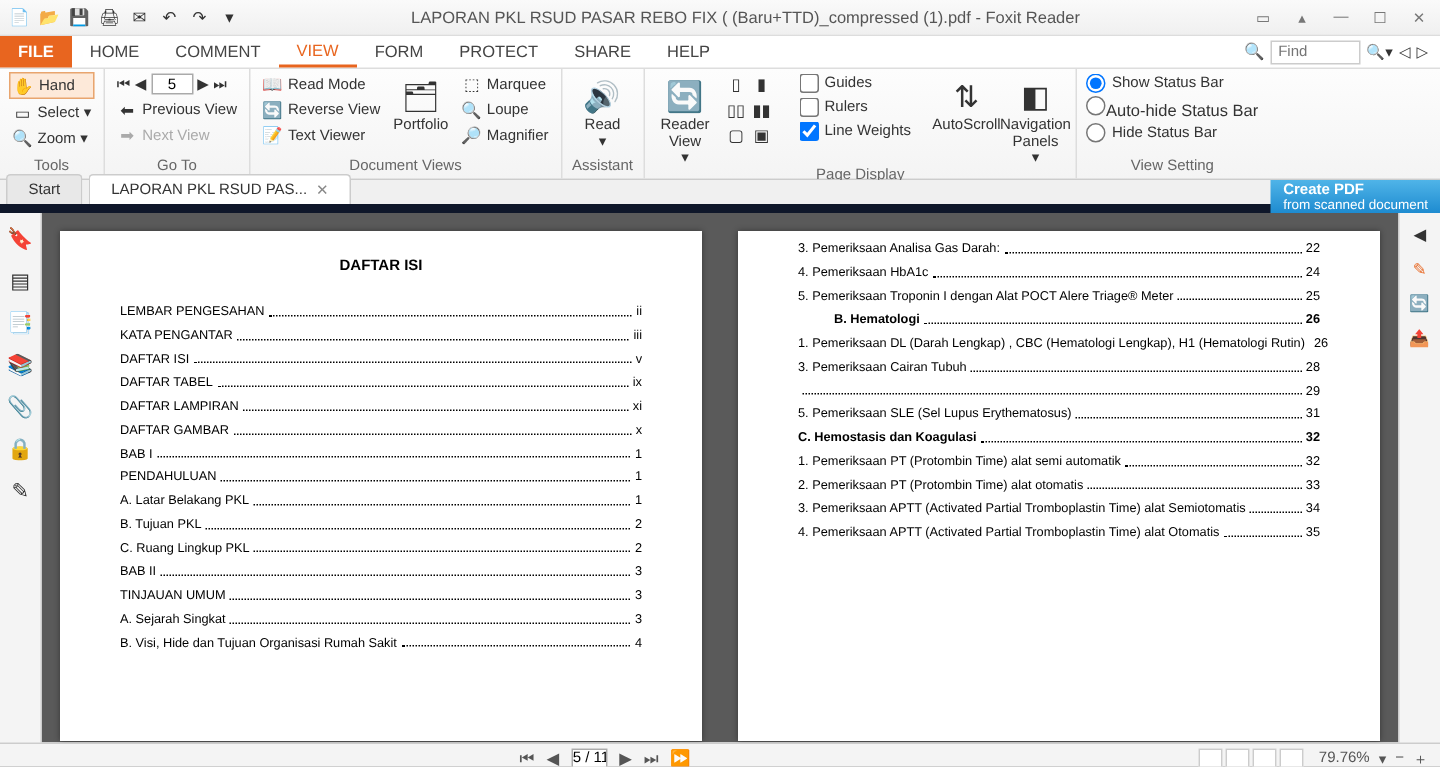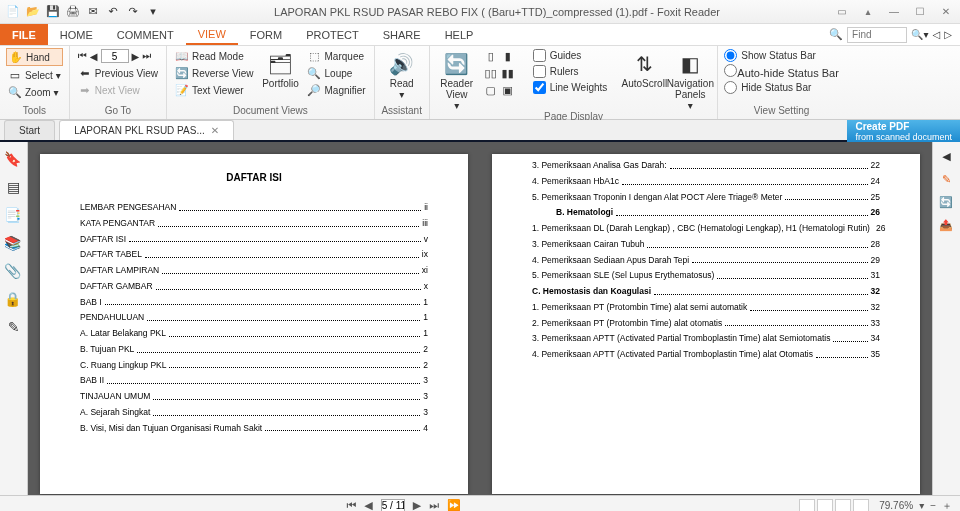--- a/index.html
+++ b/index.html
@@ -23,21 +23,21 @@
 .col{display:flex;flex-direction:column;gap:1px}
 .ritem{display:flex;align-items:center;gap:3px;font-size:10px;color:#333;padding:1px 2px;cursor:pointer;white-space:nowrap}
 .ritem .ic{width:14px;height:14px;display:inline-flex;align-items:center;justify-content:center;font-size:11px}
 .big{display:flex;flex-direction:column;align-items:center;width:42px;cursor:pointer;padding-top:2px}
 .big .ic{font-size:20px;height:28px;display:flex;align-items:center}
 .big-label{font-size:10px;text-align:center;line-height:1.1}
 .radio{display:flex;align-items:center;gap:4px;font-size:10px;padding:1px 0}
 .radio input{margin:0}
 .chk{display:flex;align-items:center;gap:4px;font-size:10px;padding:1px 12px}
 .page-input{width:28px;height:14px;border:1px solid #aaa;text-align:center;font-size:10px}
-.doctabs{height:22px;background:#f0f0f0;display:flex;align-items:flex-end;position:relative;border-bottom:2px solid #0f172a}
+.doctabs{height:22px;background:#f0f0f0;display:flex;align-items:flex-end;position:relative;border-bottom:6px solid #0f172a}
 .dtab{height:20px;padding:0 14px;border:1px solid #ccc;border-bottom:none;background:#fff;margin-left:4px;display:flex;align-items:center;gap:6px;font-size:10px;border-radius:3px 3px 0 0;cursor:pointer}
 .dtab.inactive{background:#e8e8e8}
 .dtab .close{cursor:pointer;color:#888}
 .promo{position:absolute;right:0;top:0;height:22px;background:linear-gradient(#4fb4e8,#1e8bd0);color:#fff;font-size:9px;padding:1px 8px;line-height:1.1;cursor:pointer}
 .promo b{font-size:10px}
 .workspace{display:flex;height:353px;background:#5a5a5a}
 .sidetools{width:28px;background:#f4f4f4;border-right:1px solid #ccc;display:flex;flex-direction:column;align-items:center;gap:10px;padding-top:8px}
 .sidetools .st{width:18px;height:18px;display:flex;align-items:center;justify-content:center;cursor:pointer;font-size:14px}
 .canvas{flex:1;display:flex;gap:24px;justify-content:center;padding:12px;overflow:hidden}
 .page{background:#fff;width:430px;height:340px;padding:18px 40px 8px 40px;font-family:"Times New Roman",serif;font-size:9px;color:#000;overflow:hidden;box-shadow:0 0 4px rgba(0,0,0,.4)}
@@ -339,21 +339,21 @@
             <span class="t">TINJAUAN UMUM</span>
             <span class="d"></span>
             <span class="p">3</span>
           </div>
           <div class="tocline">
             <span class="t">A.    Sejarah Singkat</span>
             <span class="d"></span>
             <span class="p">3</span>
           </div>
           <div class="tocline">
-            <span class="t">B.    Visi, Misi dan Tujuan Organisasi Rumah Sakit</span>
+            <span class="t">B.    Visi, Hide dan Tujuan Organisasi Rumah Sakit</span>
             <span class="d"></span>
             <span class="p">4</span>
           </div>
         </div>
     </div>
     <div class="page" style="padding-top:2px">
       <div id="toc-right">
           <div class="tocline">
             <span class="t">3.    Pemeriksaan Analisa Gas Darah:</span>
             <span class="d"></span>
@@ -378,21 +378,20 @@
             <span class="t">1.    Pemeriksaan DL (Darah Lengkap) , CBC (Hematologi Lengkap), H1 (Hematologi Rutin)</span>
             <span class="d"></span>
             <span class="p">26</span>
           </div>
           <div class="tocline">
             <span class="t">3.    Pemeriksaan Cairan Tubuh</span>
             <span class="d"></span>
             <span class="p">28</span>
           </div>
           <div class="tocline">
-            <span class="t">4.    Pemeriksaan Sediaan Apus Darah Tepi</span>
             <span class="d"></span>
             <span class="p">29</span>
           </div>
           <div class="tocline">
             <span class="t">5.    Pemeriksaan SLE (Sel Lupus Erythematosus)</span>
             <span class="d"></span>
             <span class="p">31</span>
           </div>
           <div class="tocline" style="font-weight: bold;">
             <span class="t">C. Hemostasis dan Koagulasi</span>

